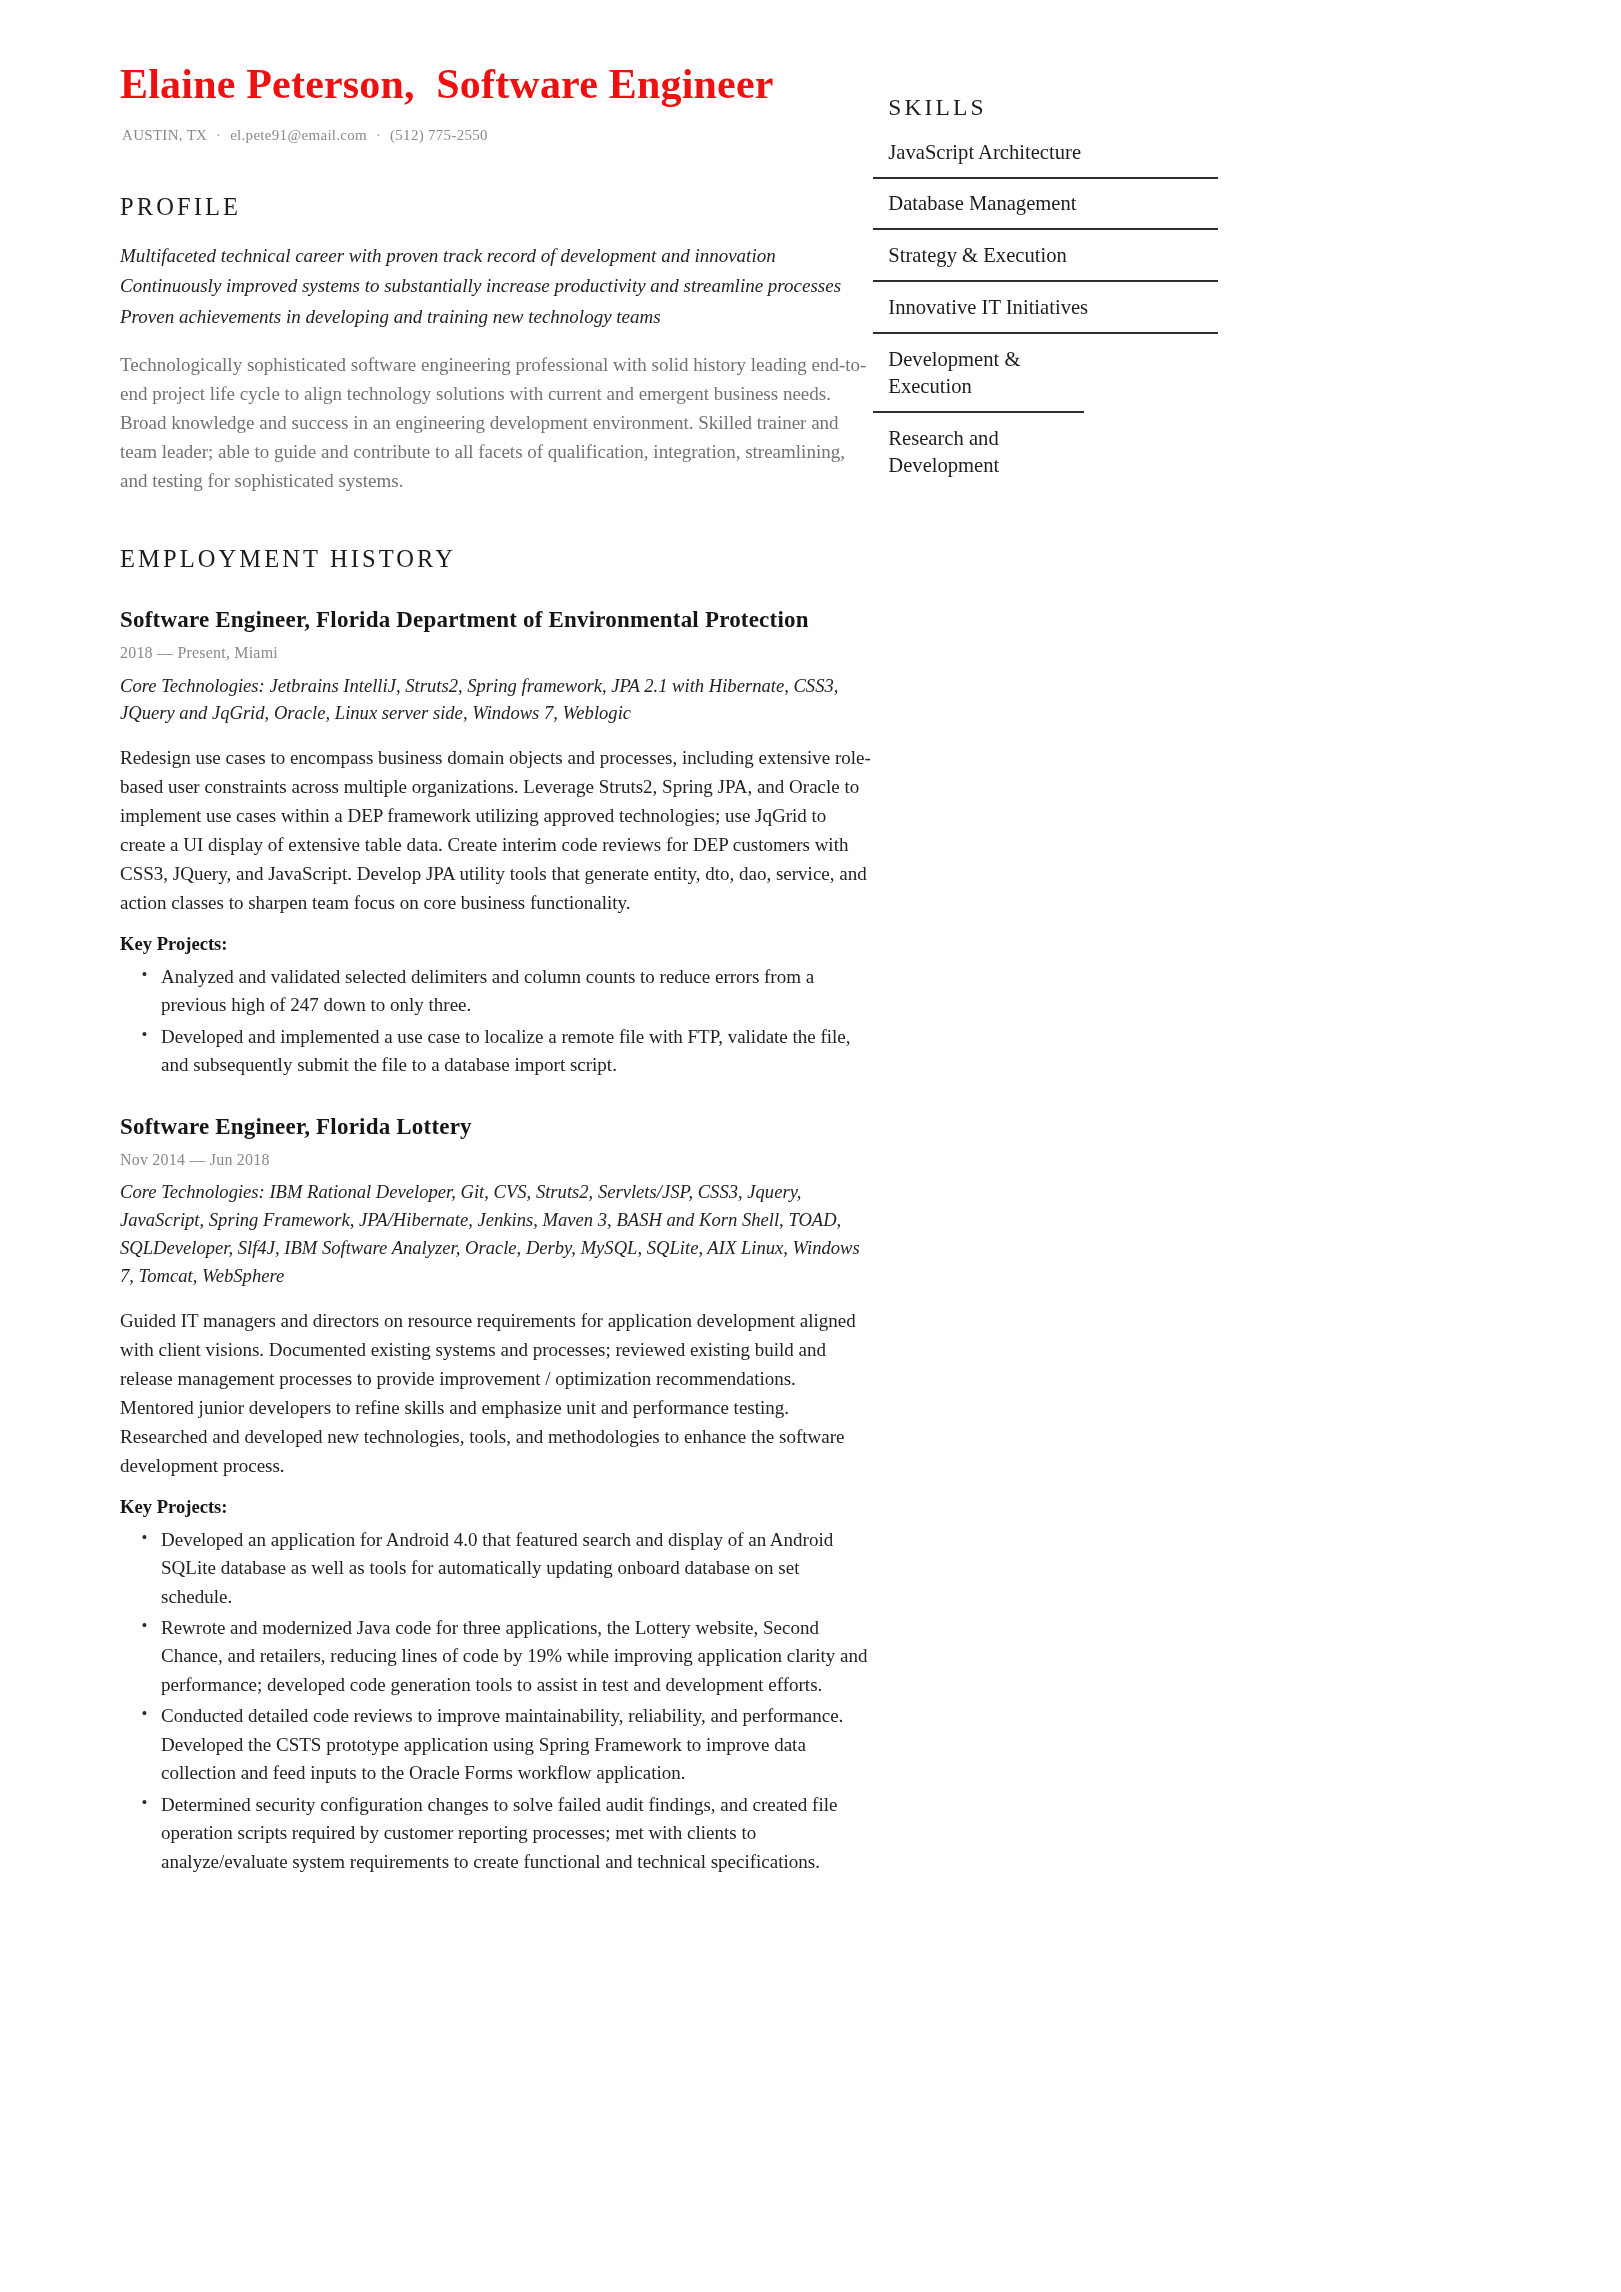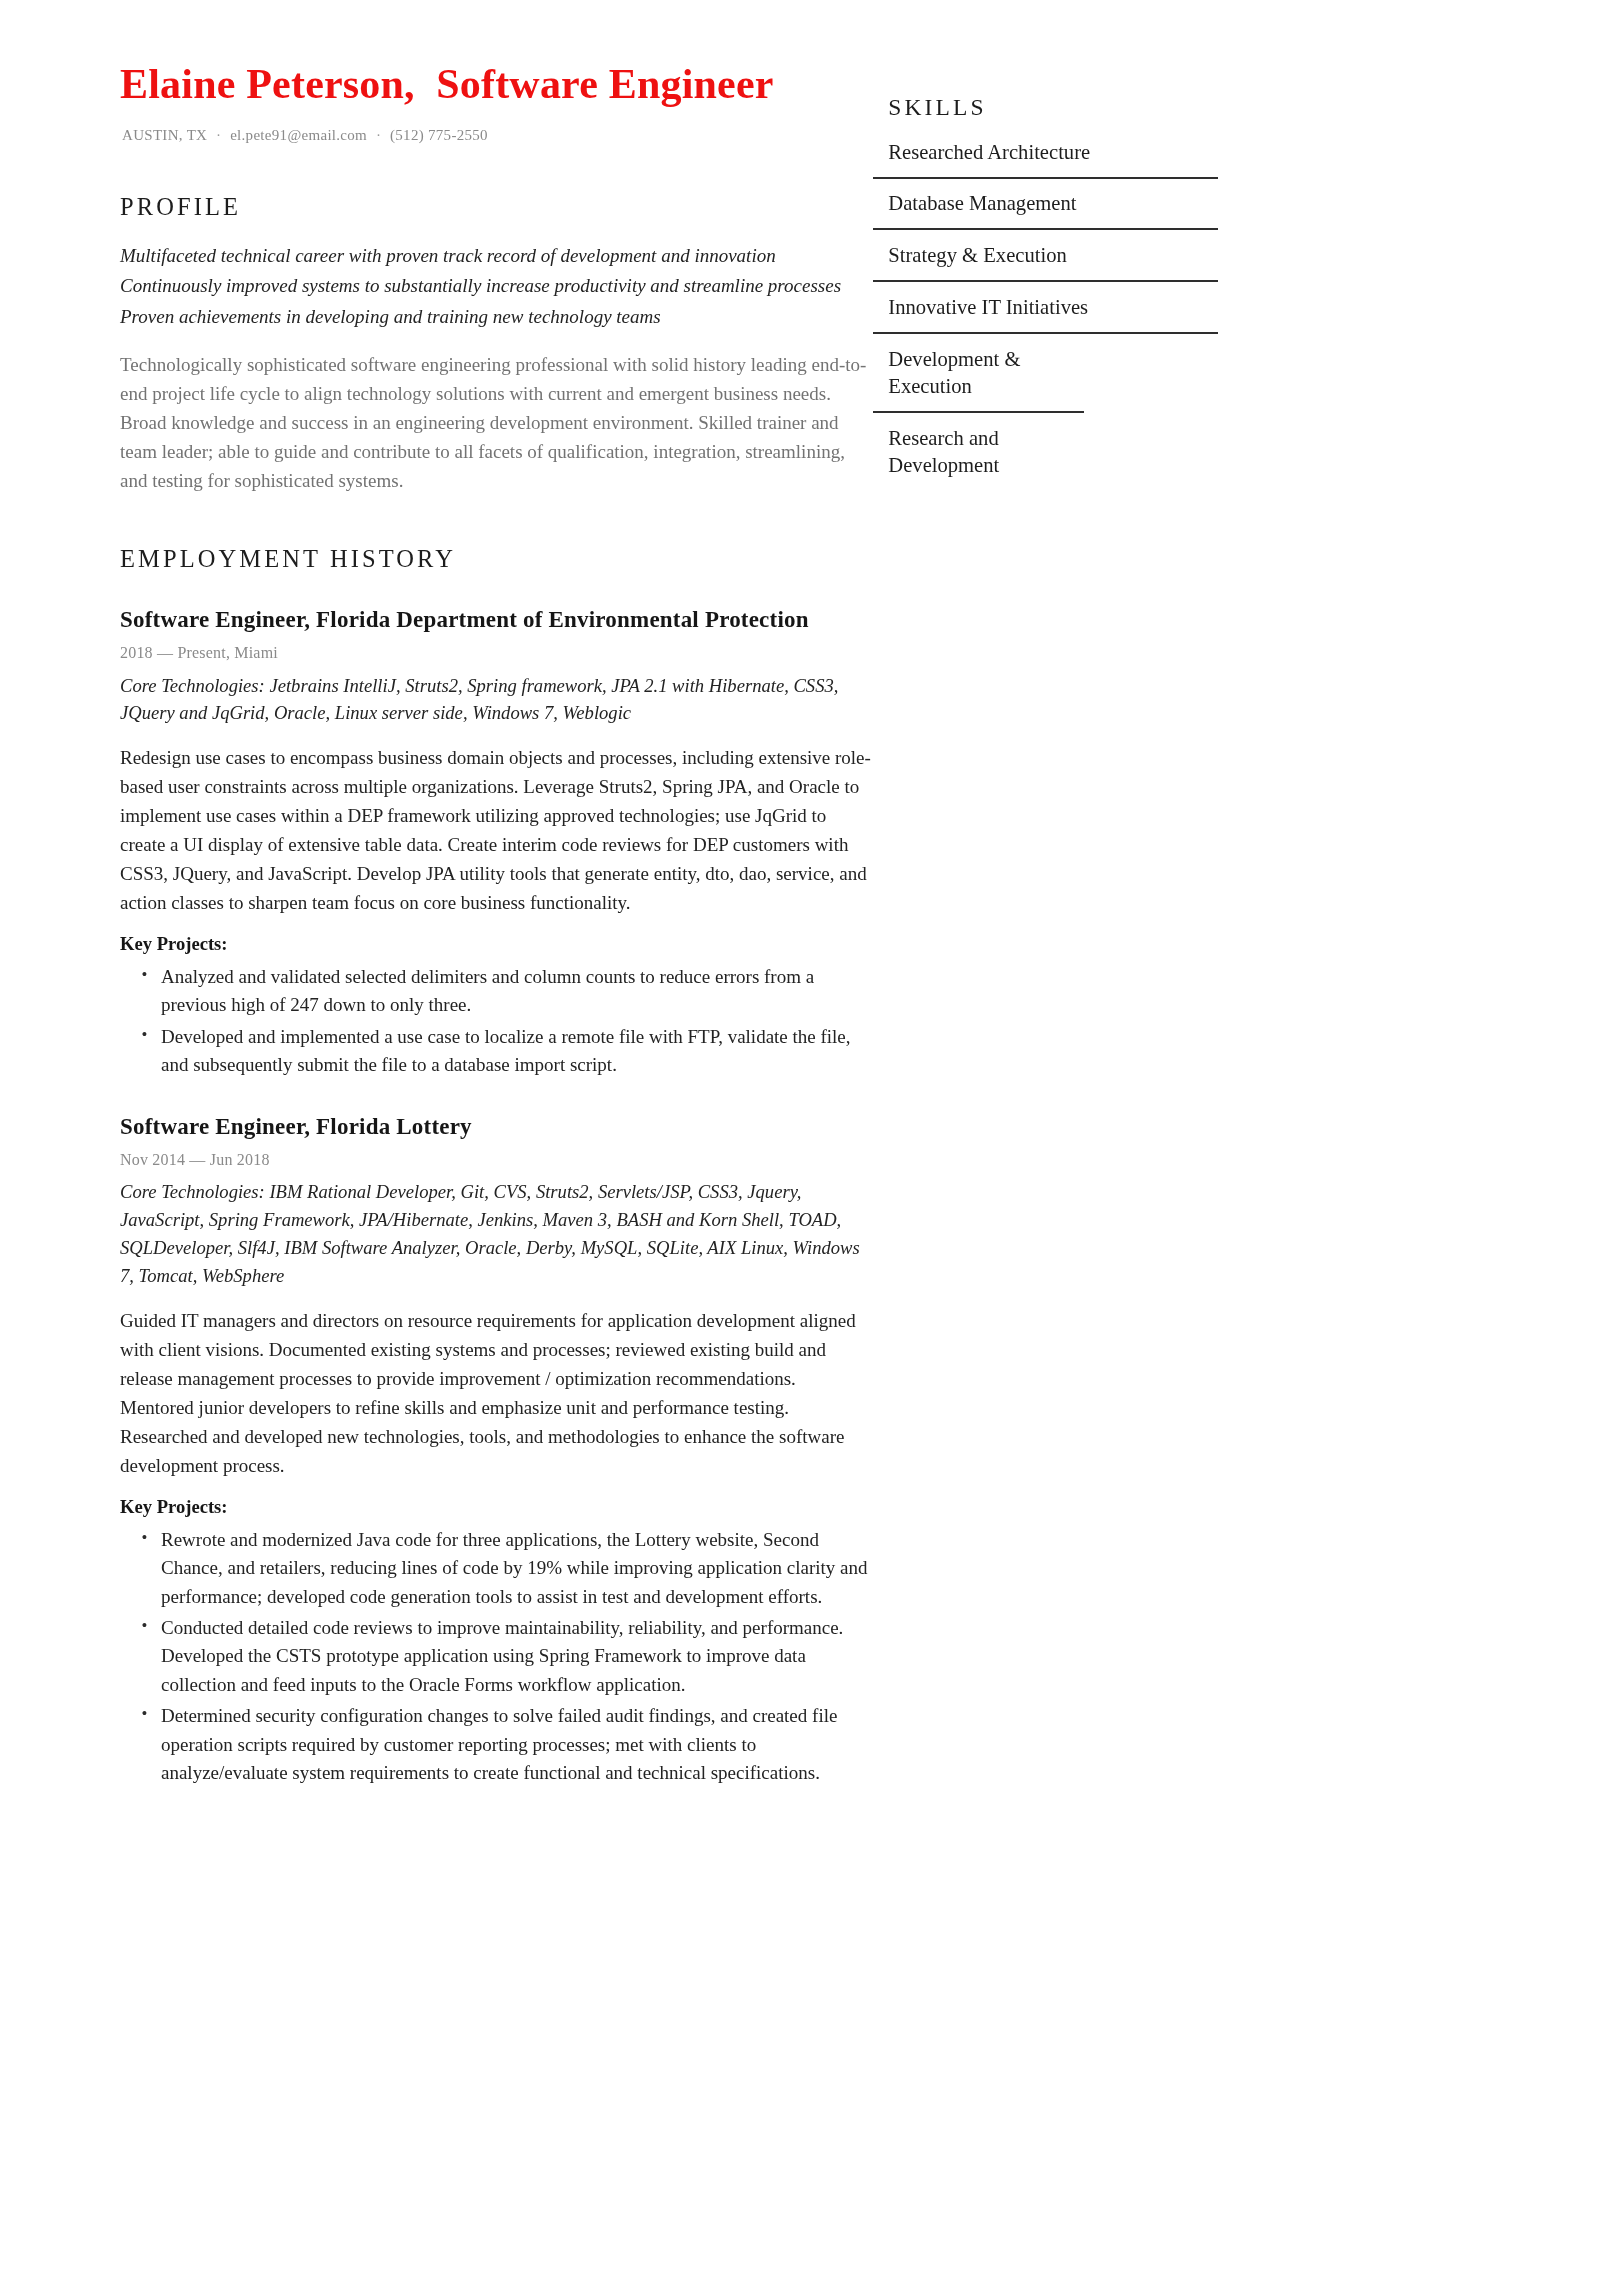--- a/index.html
+++ b/index.html
@@ -215,31 +215,32 @@
         </ul>
       </div>
 
       <div class="job">
         <h3 class="job-title">Software Engineer, Florida Lottery</h3>
         <div class="job-meta">Nov 2014 — Jun 2018</div>
         <p class="job-tech">Core Technologies: IBM Rational Developer, Git, CVS, Struts2, Servlets/JSP, CSS3, Jquery, JavaScript, Spring Framework, JPA/Hibernate, Jenkins, Maven 3, BASH and Korn Shell, TOAD, SQLDeveloper, Slf4J, IBM Software Analyzer, Oracle, Derby, MySQL, SQLite, AIX Linux, Windows 7, Tomcat, WebSphere</p>
         <p class="job-desc">Guided IT managers and directors on resource requirements for application development aligned with client visions. Documented existing systems and processes; reviewed existing build and release management processes to provide improvement / optimization recommendations. Mentored junior developers to refine skills and emphasize unit and performance testing. Researched and developed new technologies, tools, and methodologies to enhance the software development process.</p>
         <div class="key-projects-label">Key Projects:</div>
         <ul class="bullets">
+          <li>Developed an application for  Android 4.0 that featured search and display of an Android SQLite database as well as tools for automatically updating onboard database on set schedule.</li>
           <li>Rewrote and modernized Java code for three applications, the Lottery website, Second Chance, and retailers, reducing lines of code by 19% while improving application clarity and performance; developed code generation tools to assist in test and development efforts.</li>
           <li>Conducted detailed code reviews to improve maintainability, reliability, and performance. Developed the CSTS prototype application using Spring Framework to improve data collection and feed inputs to the Oracle Forms workflow application.</li>
           <li>Determined security configuration changes to solve failed audit findings, and created file operation scripts required by customer reporting processes; met with clients to analyze/evaluate system requirements to create functional and technical specifications.</li>
         </ul>
       </div>
 
     </div>
 
     <div class="side-col">
       <h2 class="side-heading">SKILLS</h2>
-      <div class="skill-item">Researched Architecture</div>
+      <div class="skill-item">JavaScript Architecture</div>
       <div class="skill-item">Database Management</div>
       <div class="skill-item">Strategy &amp; Execution</div>
       <div class="skill-item">Innovative IT Initiatives</div>
       <div class="skill-item wrapped">Development &amp; Execution</div>
       <div class="skill-item wrapped">Research and Development</div>
     </div>
 
   </div>
 </div>
 

